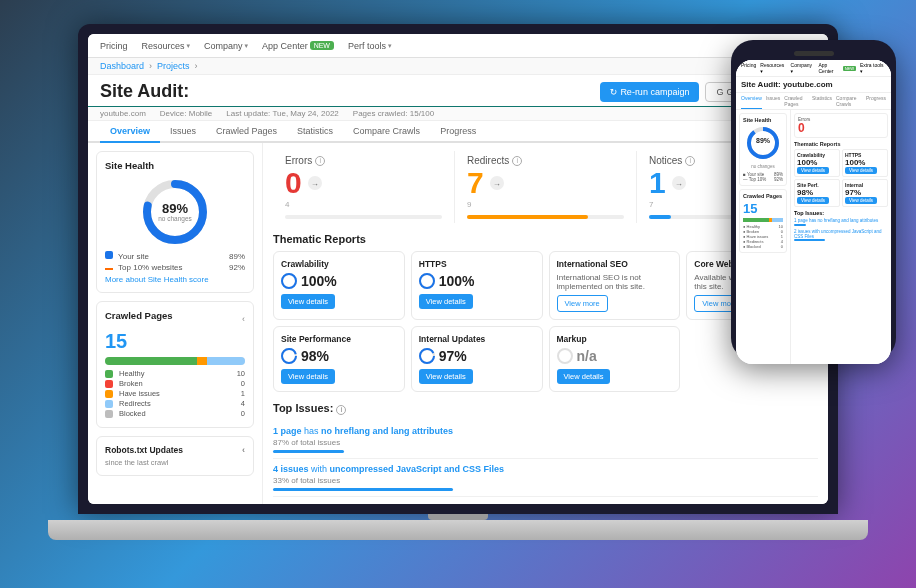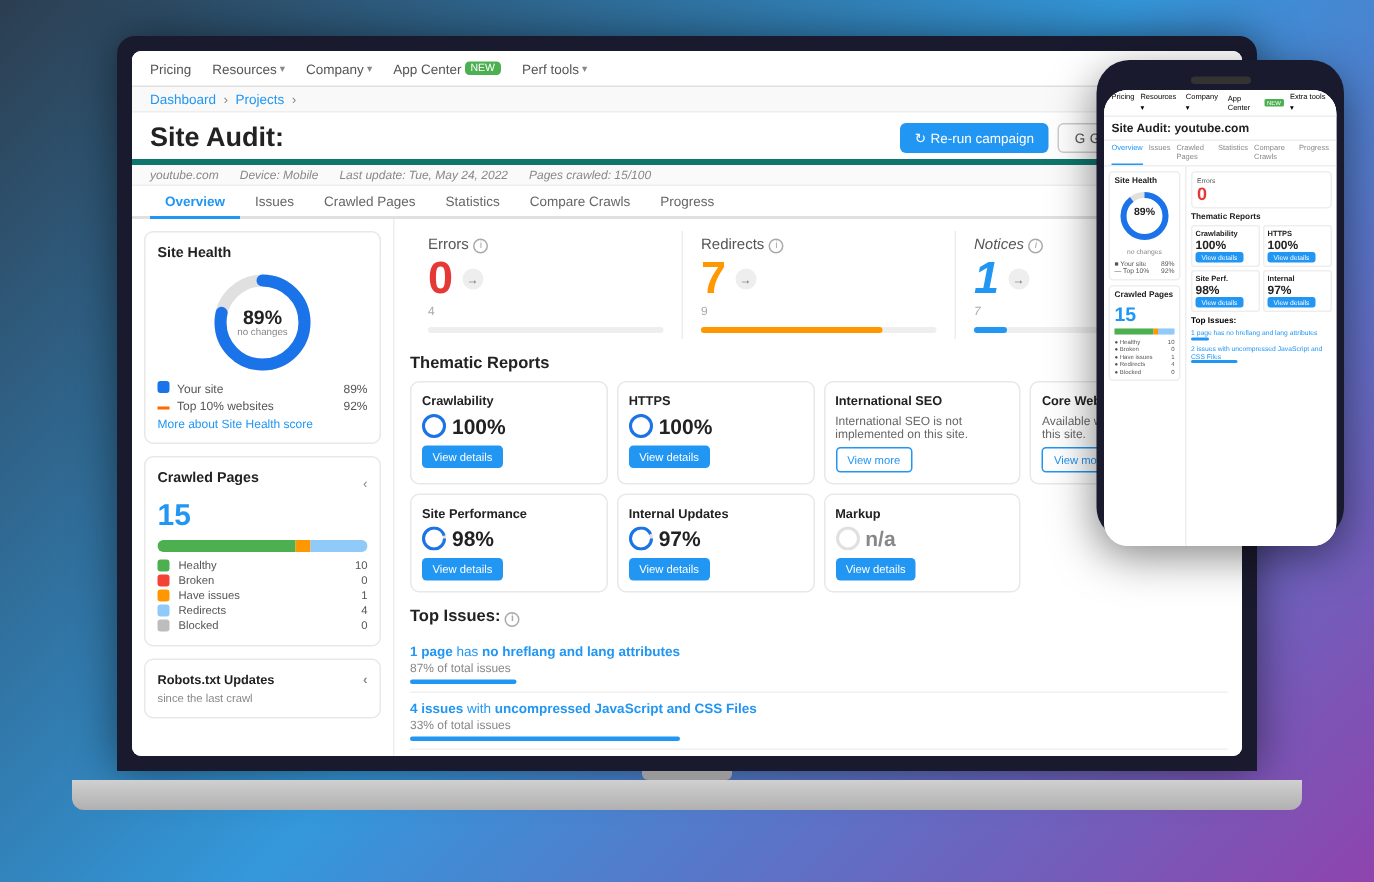--- a/index.html
+++ b/index.html
@@ -127,21 +127,21 @@
       border-bottom: 1px solid #eee;
     }
     .breadcrumb a { color: #2196f3; text-decoration: none; }
 
     
     .page-header {
       padding: 6px 12px 4px;
       display: flex;
       align-items: flex-end;
       justify-content: space-between;
-      border-bottom: 4px solid #0f766e;
+      border-bottom: 1px solid #0f766e;
     }
     .page-title {
       font-size: 18px;
       font-weight: bold;
       color: #222;
     }
     .header-buttons {
       display: flex;
       gap: 6px;
     }
@@ -173,21 +173,21 @@
     
     .meta-bar {
       padding: 2px 12px;
       font-size: 8px;
       color: #666;
       display: flex;
       gap: 14px;
       background: #fafafa;
       border-bottom: 1px solid #eee;
     }
-    .meta-bar span { color: #888; font-style: italic; }
+    .meta-bar span { color: #888; }
 
     
     .tabs {
       display: flex;
       padding: 0 12px;
       border-bottom: 2px solid #e0e0e0;
       background: white;
     }
     .tab {
       padding: 5px 10px;
@@ -359,21 +359,21 @@
     .metrics-row {
       display: flex;
       gap: 0;
       margin-bottom: 10px;
     }
     .metric-block {
       flex: 1;
       padding: 4px 12px;
       border-right: 1px solid #eee;
     }
-    .metric-block:last-child { border-right: none; font-style: italic; }
+    .metric-block:last-child { border-right: none; }
     .metric-label {
       font-size: 10px;
       color: #555;
       display: flex;
       align-items: center;
       gap: 3px;
       margin-bottom: 2px;
     }
     .metric-value {
       font-size: 30px;

